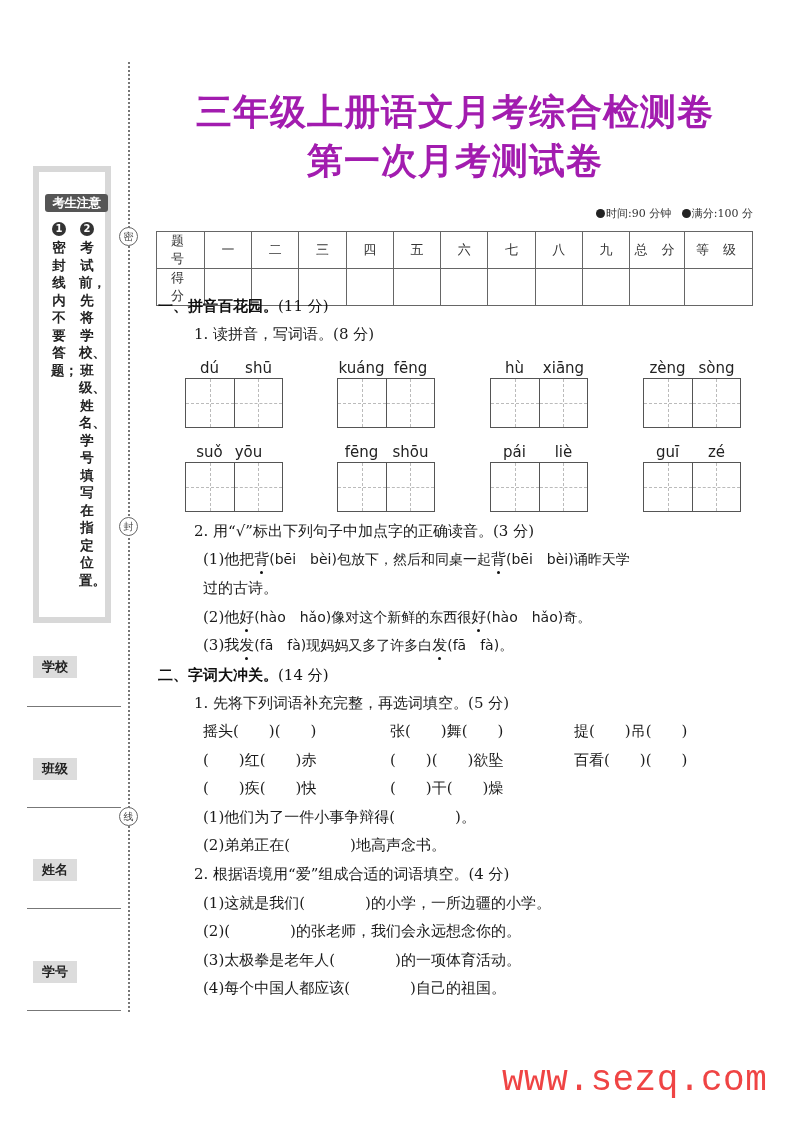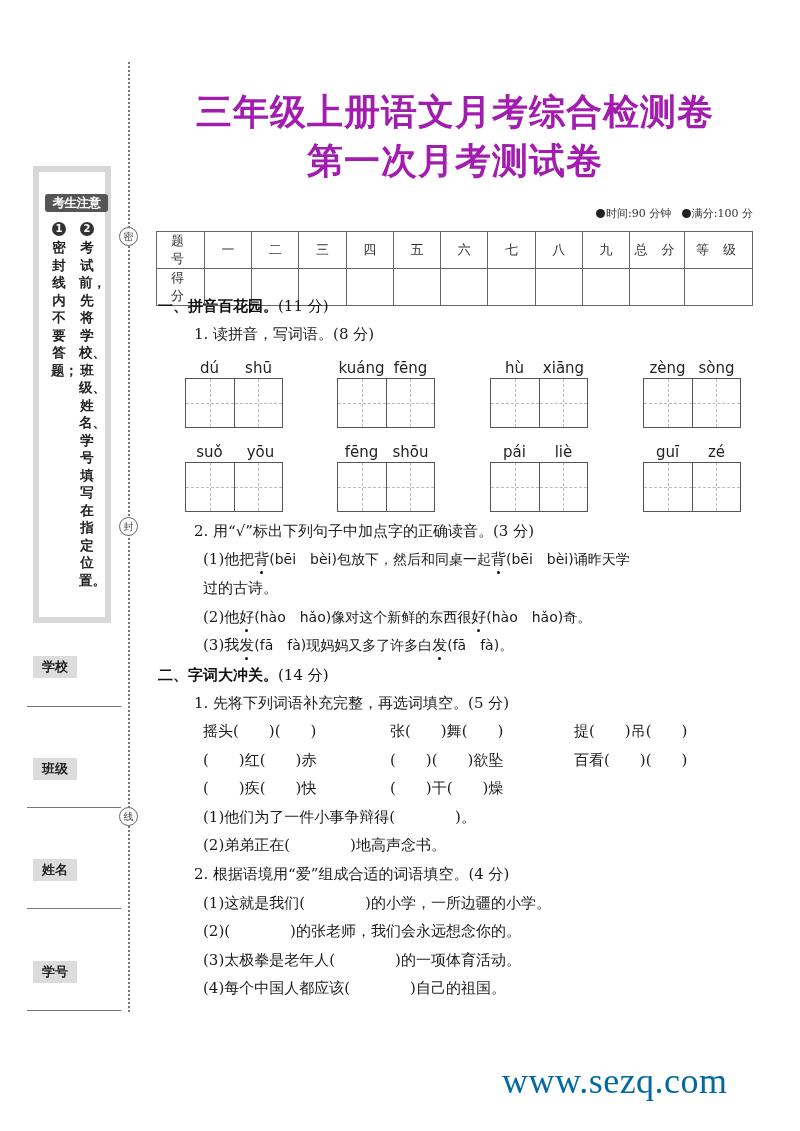--- a/index.html
+++ b/index.html
@@ -57,22 +57,22 @@
              font-family: "DejaVu Sans", sans-serif; }
   .grid { position: absolute; top: 19px; width: 98px; height: 50px; border: 1px solid #555; display: flex; }
   .cell { position: relative; width: 49px; height: 100%; }
   .cell + .cell { border-left: 1px solid #555; }
   .cell::before { content: ""; position: absolute; left: 50%; top: 0; bottom: 0; border-left: 1px dashed #bbb; }
   .cell::after { content: ""; position: absolute; top: 50%; left: 0; right: 0; border-top: 1px dashed #bbb; }
 
   
   .fill { position: absolute; font-size: 15px; font-family: "DejaVu Serif", serif; white-space: pre; color: #1a1a1a; }
 
-  .watermark { position: absolute; left: 502px; top: 1060px; font-size: 36px; color: #0369a1;
-               font-family: Liberation Serif, serif; letter-spacing: 0.5px; text-align: center; }
+  .watermark { position: absolute; left: 502px; top: 1060px; font-size: 36px; color: #ef4444;
+               font-family: Liberation Mono, monospace; letter-spacing: 0.5px; text-align: center; }
 </style>
 </head>
 <body>
 
 <div class="dotted-line"></div>
 <div class="seal" style="top:227px">密</div>
 <div class="seal" style="top:517px">封</div>
 <div class="seal" style="top:807px">线</div>
 
 <div class="notice-box">
@@ -170,21 +170,21 @@
   <div class="pylabel" style="left:0">zèng</div>
   <div class="pylabel" style="left:49px">sòng</div>
   <div class="grid">
       <div class="cell"></div>
       <div class="cell"></div>
     </div>
 </div>
 
 <div class="pygrp" style="left:185px; top:443px;">
   <div class="pylabel" style="left:0">suǒ</div>
-  <div class="pylabel" style="left:51px">yōu</div>
+  <div class="pylabel" style="left:39px">yōu</div>
   <div class="grid">
       <div class="cell"></div>
       <div class="cell"></div>
     </div>
 </div>
 <div class="pygrp" style="left:337px; top:443px;">
   <div class="pylabel" style="left:0">fēng</div>
   <div class="pylabel" style="left:49px">shōu</div>
   <div class="grid">
       <div class="cell"></div>

